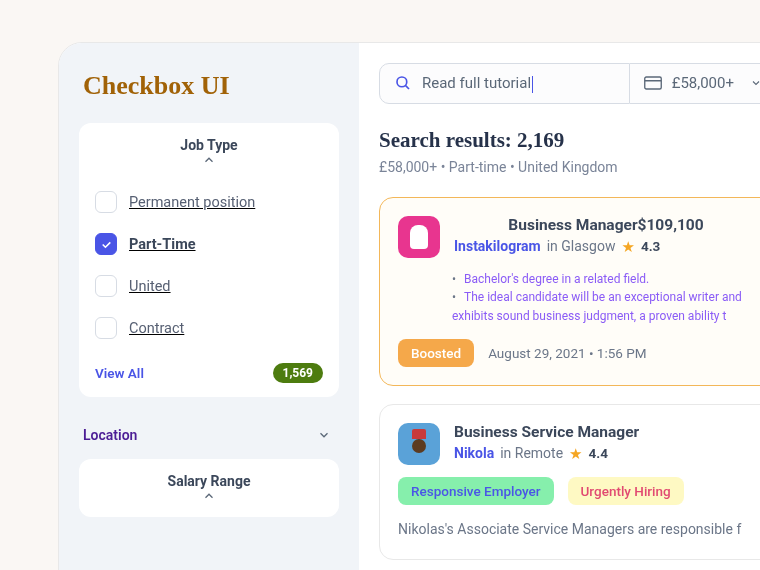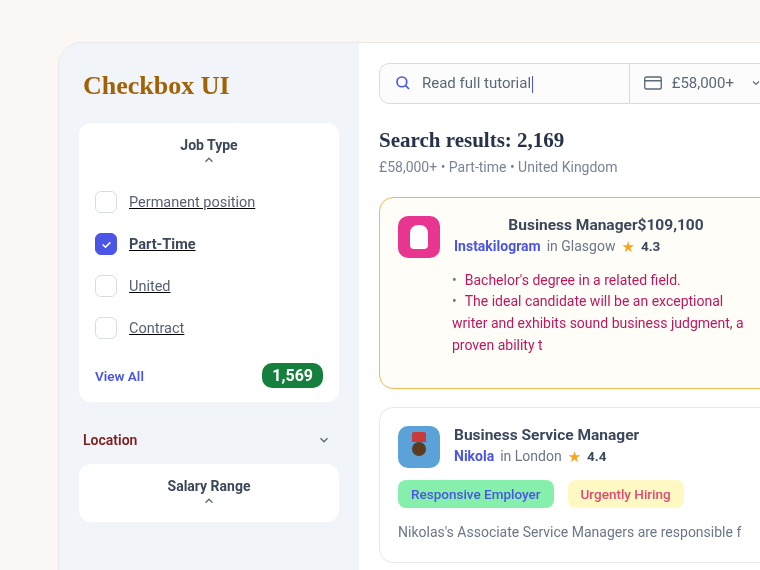--- a/index.html
+++ b/index.html
@@ -49,21 +49,21 @@
   padding: 14px 16px;
   cursor: pointer;
   flex-direction: column;
 }
 .filter-header-collapsed {
   display: flex;
   align-items: center;
   justify-content: space-between;
   padding: 16px 8px 16px 4px;
   cursor: pointer;
-  color: #7f1d1d;
+  color: #4c1d95;
   font-weight: 600;
   font-size: 14px;
 }
 .filter-title {
   font-weight: 700;
   color: #3b475a;
   font-size: 14px;
 }
 .chev {
   width: 14px;
@@ -110,23 +110,23 @@
   justify-content: space-between;
   padding-top: 14px;
 }
 .viewall-link {
   color: #4a55e6;
   font-size: 13.5px;
   font-weight: 600;
   cursor: pointer;
 }
 .count-badge {
-  background: #15803d;
+  background: #4d7c0f;
   color: #fff;
-  font-size: 16px;
+  font-size: 12px;
   font-weight: 700;
   padding: 3px 10px;
   border-radius: 10px;
 }
 .main {
   flex: 1;
   padding: 20px 0 0 20px;
   overflow: hidden;
 }
 .topbar {
@@ -246,22 +246,22 @@
   align-items: flex-start;
   gap: 6px;
   font-size: 14px;
 }
 .company-link { color: #4a55e6; font-weight: 700; }
 .loc-text { color: #6b7688; }
 .star { color: #f5a623; font-size: 15px; }
 .rating { color: #3b475a; font-weight: 700; font-size: 13.5px; }
 .bullets {
   list-style: none;
-  color: #be185d;
-  font-size: 14px;
+  color: #8b5cf6;
+  font-size: 12px;
   line-height: 1.55;
   margin: 4px 0 14px 54px;
 }
 .bullets li::before {
   content: '•';
   color: #6b7688;
   margin-right: 8px;
 }
 .job-foot {
   display: flex;
@@ -377,30 +377,34 @@
             <span class="loc-text"><span>in </span><span>Glasgow</span></span>
             <span class="star">★</span>
             <span class="rating">4.3</span>
           </div>
         </div>
       </div>
       <ul class="bullets">
         <li>Bachelor's degree in a related field.</li>
         <li>The ideal candidate will be an exceptional writer and exhibits sound business judgment, a proven ability t</li>
       </ul>
+      <div class="job-foot">
+        <span class="badge boosted">Boosted</span>
+        <span class="job-date">August 29, 2021 • 1:56 PM</span>
+      </div>
     </div>
 
     <div class="job-card">
       <div class="job-head">
         <div class="avatar blue"></div>
         <div style="flex:1">
           <div class="job-title">Business Service Manager</div>
           <div class="job-company-row">
             <span class="company-link">Nikola</span>
-            <span class="loc-text"><span>in </span><span>London</span></span>
+            <span class="loc-text"><span>in </span><span>Remote</span></span>
             <span class="star">★</span>
             <span class="rating">4.4</span>
           </div>
         </div>
       </div>
       <div class="job-foot" style="margin-top:8px">
         <span class="badge resp">Responsive Employer</span>
         <span class="badge urgent">Urgently Hiring</span>
       </div>
       <div class="desc">Nikolas's Associate Service Managers are responsible f</div>

